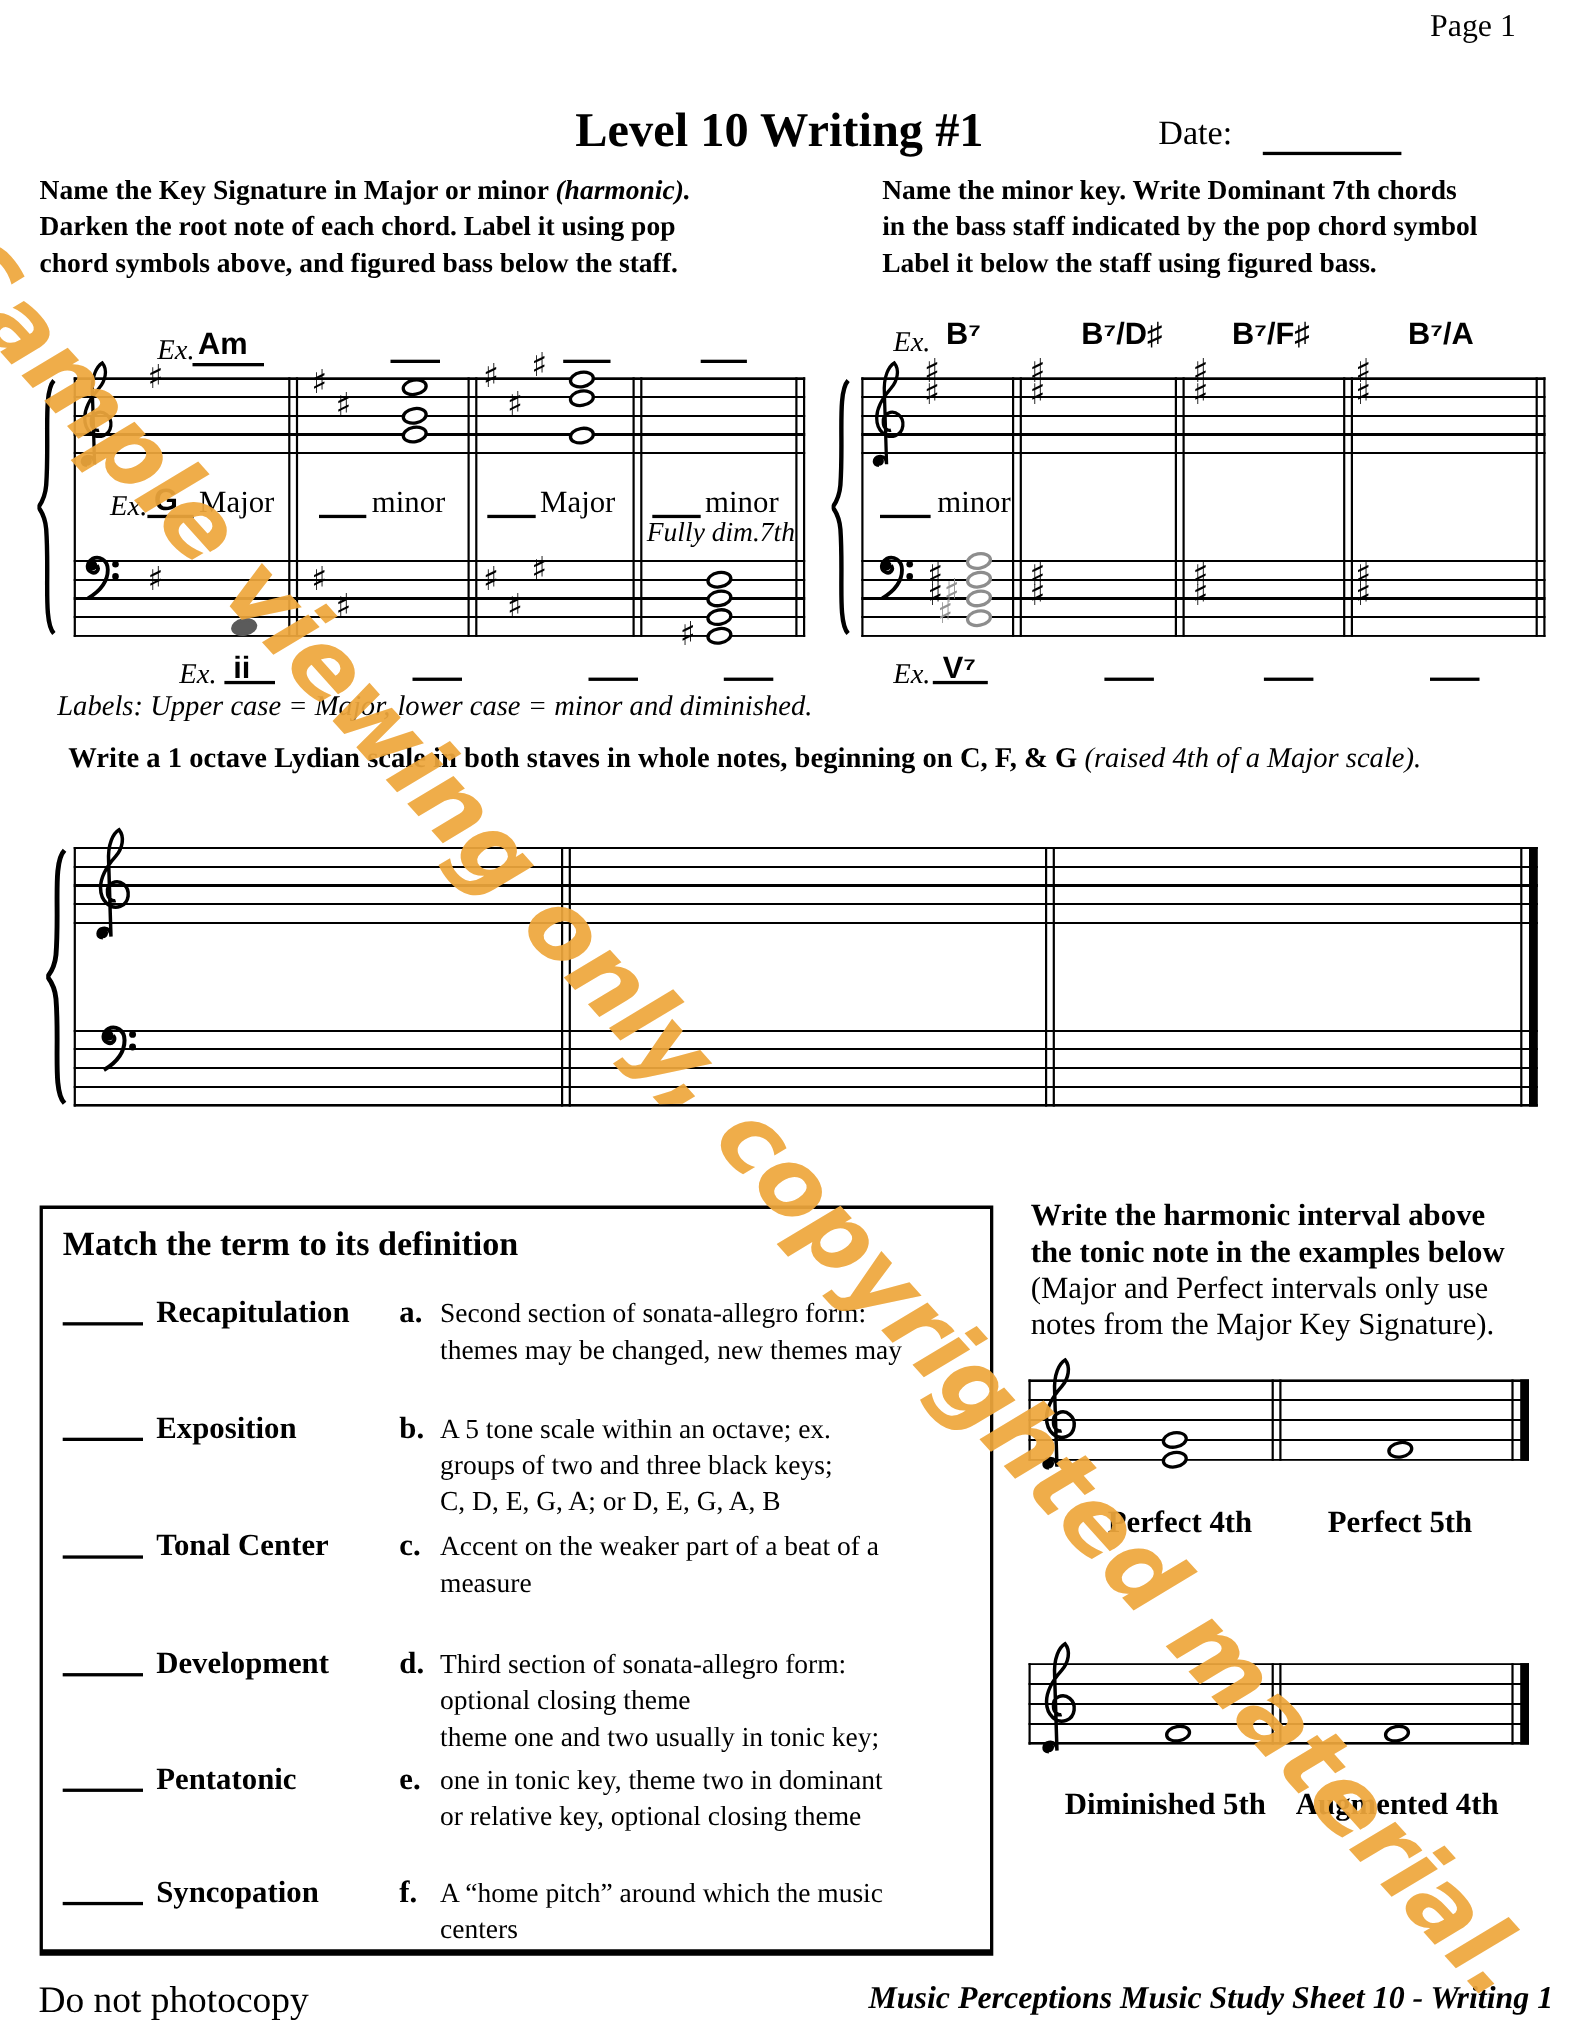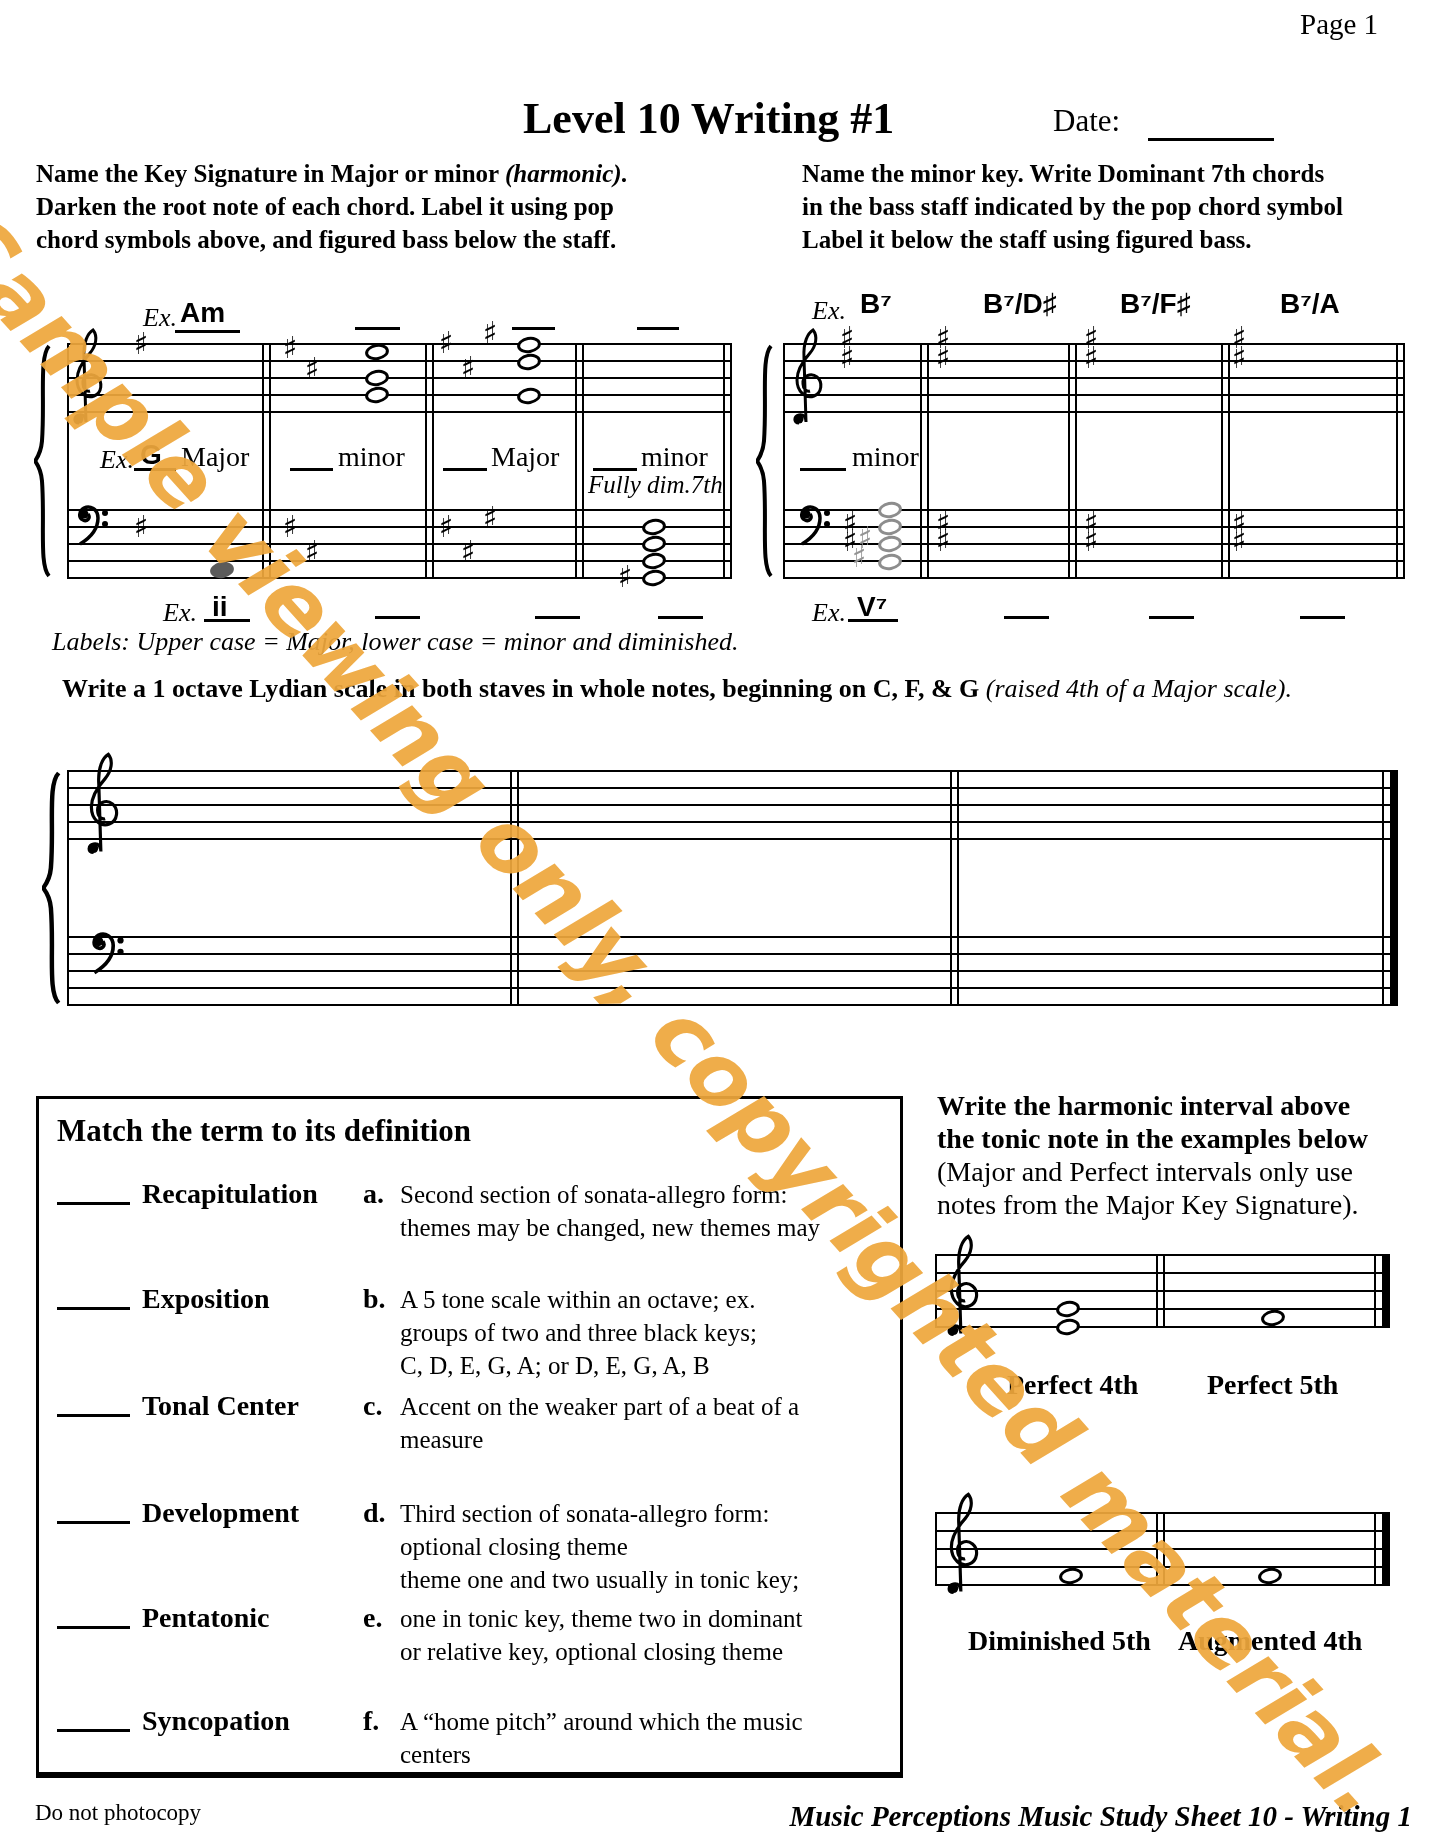--- a/index.html
+++ b/index.html
@@ -307,16 +307,16 @@
   <svg class="svgel" style="left:944px;top:1490px" width="38" height="110" viewBox="0 0 36 104">
       <path d="M9 97 C3 97 4 90 9 89 C14 88 16 92 16 96 L14 32 C13 16 18 7 23 4 C28 10 26 20 20 27 C12 36 7 44 7 54 C7 66 16 73 24 70 C32 67 33 56 27 51 C21 46 12 50 13 58 C13 63 17 66 20 65" fill="none" stroke="#000" stroke-width="3"></path>
       <circle cx="9" cy="93" r="4.5"></circle>
     </svg>
   <i class="note" style="left:1059px;top:1568px"></i>
   <i class="note" style="left:1258px;top:1568px"></i>
   <div class="t b" style="left:968px;top:1625px">Diminished 5th</div>
   <div class="t b" style="left:1178px;top:1625px">Augmented 4th</div>
 </div>
 
-<div class="t" style="left:35px;top:1800px;font-size:23px">Do not photocopy</div>
+<div class="t" style="left:35px;top:1800px;font-size:34px">Do not photocopy</div>
 <div class="t b i" style="left:700px;top:1800px;width:712px;text-align:right;font-size:29px">Music Perceptions Music Study Sheet 10 - Writing 1</div>
 
 <div id="watermark">Sample viewing only, copyrighted material.</div>
 
 </body></html>

